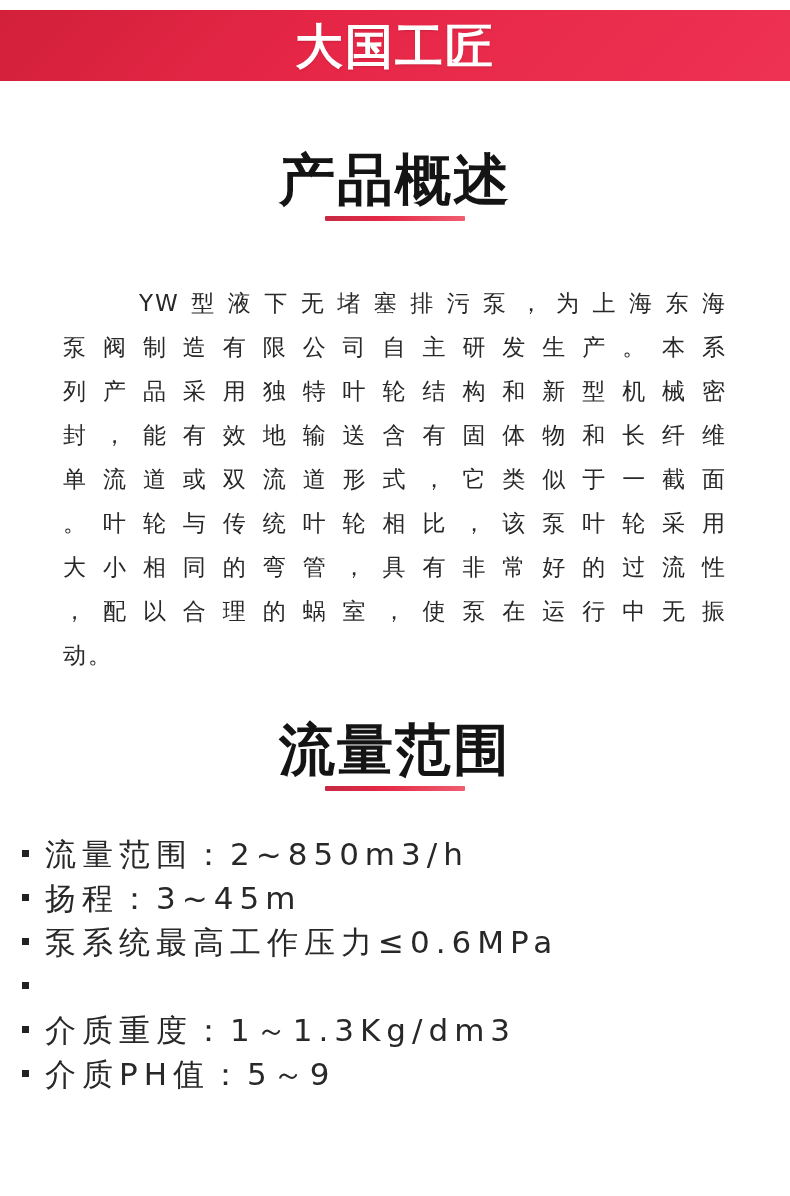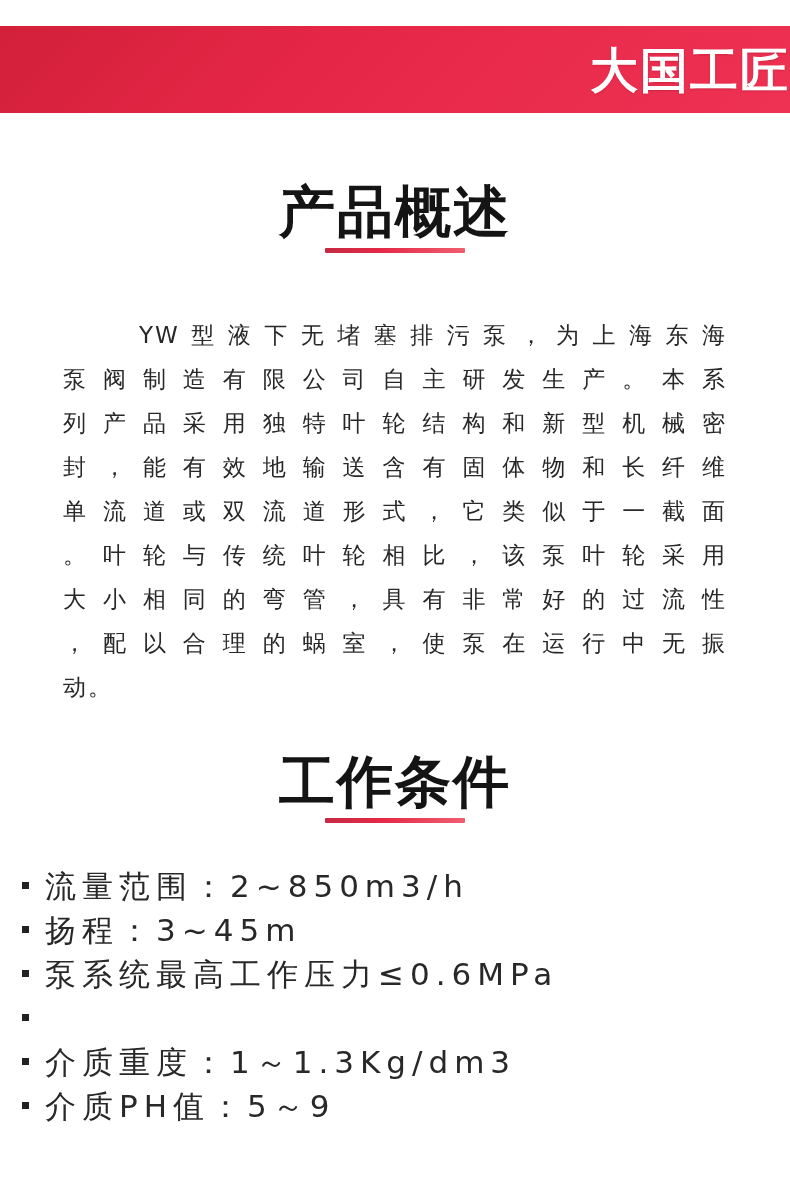--- a/index.html
+++ b/index.html
@@ -7,27 +7,27 @@
     width: 790px;
     height: 1196px;
     background: #ffffff;
     font-family: "DejaVu Sans", sans-serif;
     overflow: hidden;
   }
   .page { width: 790px; height: 1196px; position: relative; background: #ffffff; }
 
   
   .banner {
-    margin-top: 26px;
-    height: 87px;
+    margin-top: 10px;
+    height: 71px;
     width: 100%;
     background: linear-gradient(135deg, #d2203a 0%, #e62647 40%, #ee3253 100%);
     display: flex;
     align-items: center;
-    justify-content: flex-end;
+    justify-content: center;
     gap: 32px;
   }
   .banner span {
     color: #ffffff;
     font-size: 48px;
     font-weight: 700;
     letter-spacing: 2px;
     line-height: 1;
     text-shadow: 0 1px 2px rgba(120,10,25,0.25);
   }
@@ -112,21 +112,21 @@
     <div class="pline">列产品采用独特叶轮结构和新型机械密</div>
     <div class="pline">封，能有效地输送含有固体物和长纤维</div>
     <div class="pline">单流道或双流道形式，它类似于一截面</div>
     <div class="pline">。叶轮与传统叶轮相比，该泵叶轮采用</div>
     <div class="pline">大小相同的弯管，具有非常好的过流性</div>
     <div class="pline">，配以合理的蜗室，使泵在运行中无振</div>
     <div class="pline last">动。</div>
   </div>
 
   <div class="section-head head-conditions">
-    <span class="title">工作条件</span>
+    <span class="title">流量范围</span>
     <span class="underline"></span>
   </div>
 
   <ul class="cond-list">
     <li>
       <span class="dot"></span>
       <span>流量范围：2~850m3/h</span>
     </li>
     <li>
       <span class="dot"></span>

